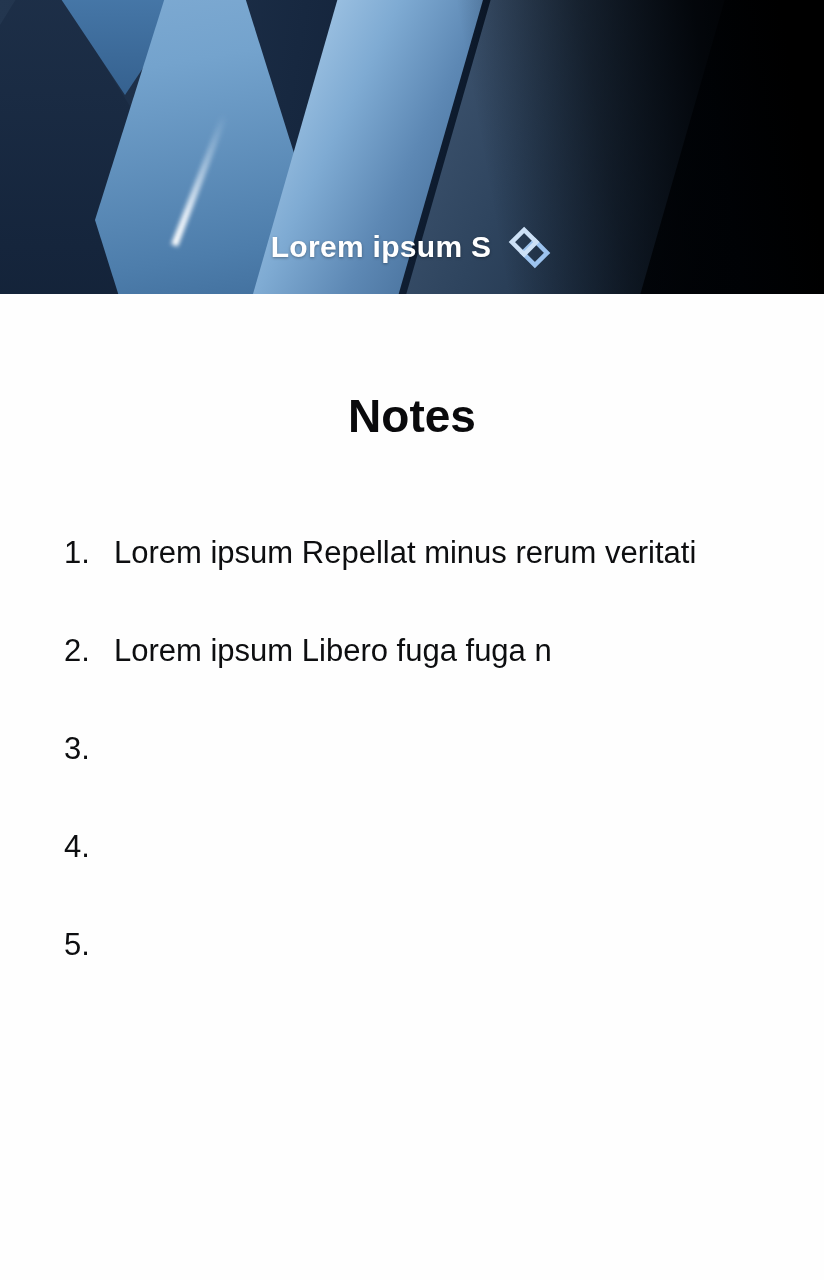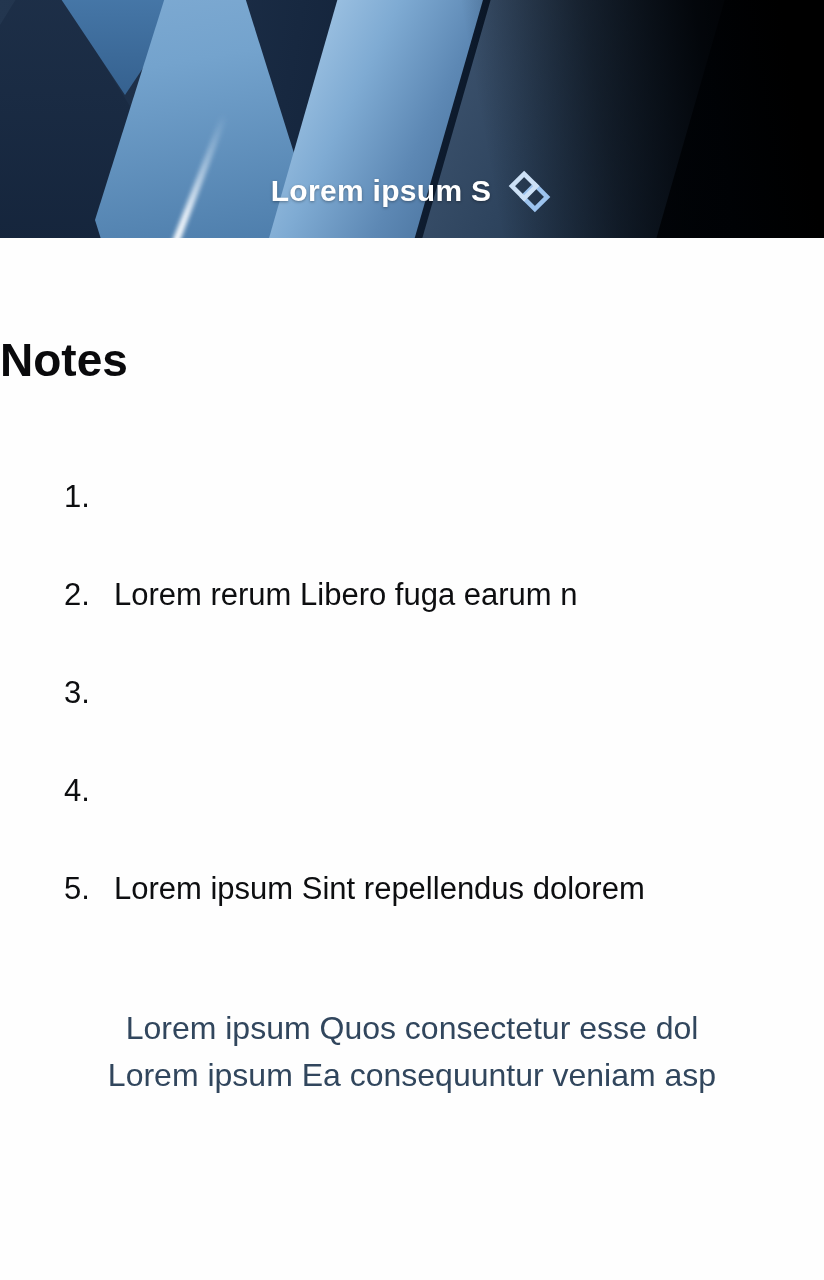--- a/index.html
+++ b/index.html
@@ -15,21 +15,21 @@
   html,body{width:824px;height:1280px;overflow:hidden;}
   body{
     background:var(--page-bg);
     font-family:"Liberation Sans","DejaVu Sans",sans-serif;
     color:var(--body-text);
   }
 
   
   .hero{
     position:relative;
-    width:824px;height:238px;
+    width:824px;height:294px;
     overflow:hidden;
     background:linear-gradient(100deg,#23364f 0%,#1b2d46 25%,#13233a 45%,#0a1626 60%,#040a12 75%,#010306 88%,#000 100%);
     text-decoration:underline;
   }
   .shape{position:absolute;}
   .diamond{clip-path:polygon(50% 0,100% 50%,50% 100%,0 50%);}
   .dk-left{
     left:-120px;top:-40px;width:320px;height:520px;
     background:linear-gradient(180deg,#1e3049 0%,#15253c 55%,#101d30 100%);
   }
@@ -70,20 +70,21 @@
   .hero-title{
     color:var(--title-text);
     font-size:30px;font-weight:700;letter-spacing:.3px;
     text-shadow:0 1px 3px rgba(0,0,0,.35);
   }
   .logo-icon{display:block;}
 
   
   .page-title{
     padding-top:98px;
+    text-align:center;
     font-size:46px;line-height:48px;font-weight:700;
     color:#0a0a0c;
   }
   .notes{
     list-style:none;
     margin-top:90px;
     padding-left:64px;
   }
   .note-row{
     display:flex;
@@ -124,38 +125,34 @@
     </svg>
   </div>
 </header>
 
 <main>
   <h1 class="page-title">Notes</h1>
 
   <ol class="notes">
   <li class="note-row">
     <span class="num">1.</span>
+    <span class="ntext">Lorem ipsum Repellat minus rerum veritati</span>
   </li>
 
   <li class="note-row">
     <span class="num">2.</span>
-    <span class="ntext">Lorem rerum Libero fuga earum n</span>
+    <span class="ntext">Lorem ipsum Libero fuga fuga n</span>
   </li>
 
   <li class="note-row">
     <span class="num">3.</span>
   </li>
 
   <li class="note-row">
     <span class="num">4.</span>
   </li>
 
   <li class="note-row">
     <span class="num">5.</span>
-    <span class="ntext">Lorem ipsum Sint repellendus dolorem</span>
   </li>
 </ol>
 
-  <p class="foot-note">
-    <span>Lorem ipsum Quos consectetur esse dol</span><br>
-    <span>Lorem ipsum Ea consequuntur veniam asp</span>
-  </p>
 </main>
 
 </body></html>

